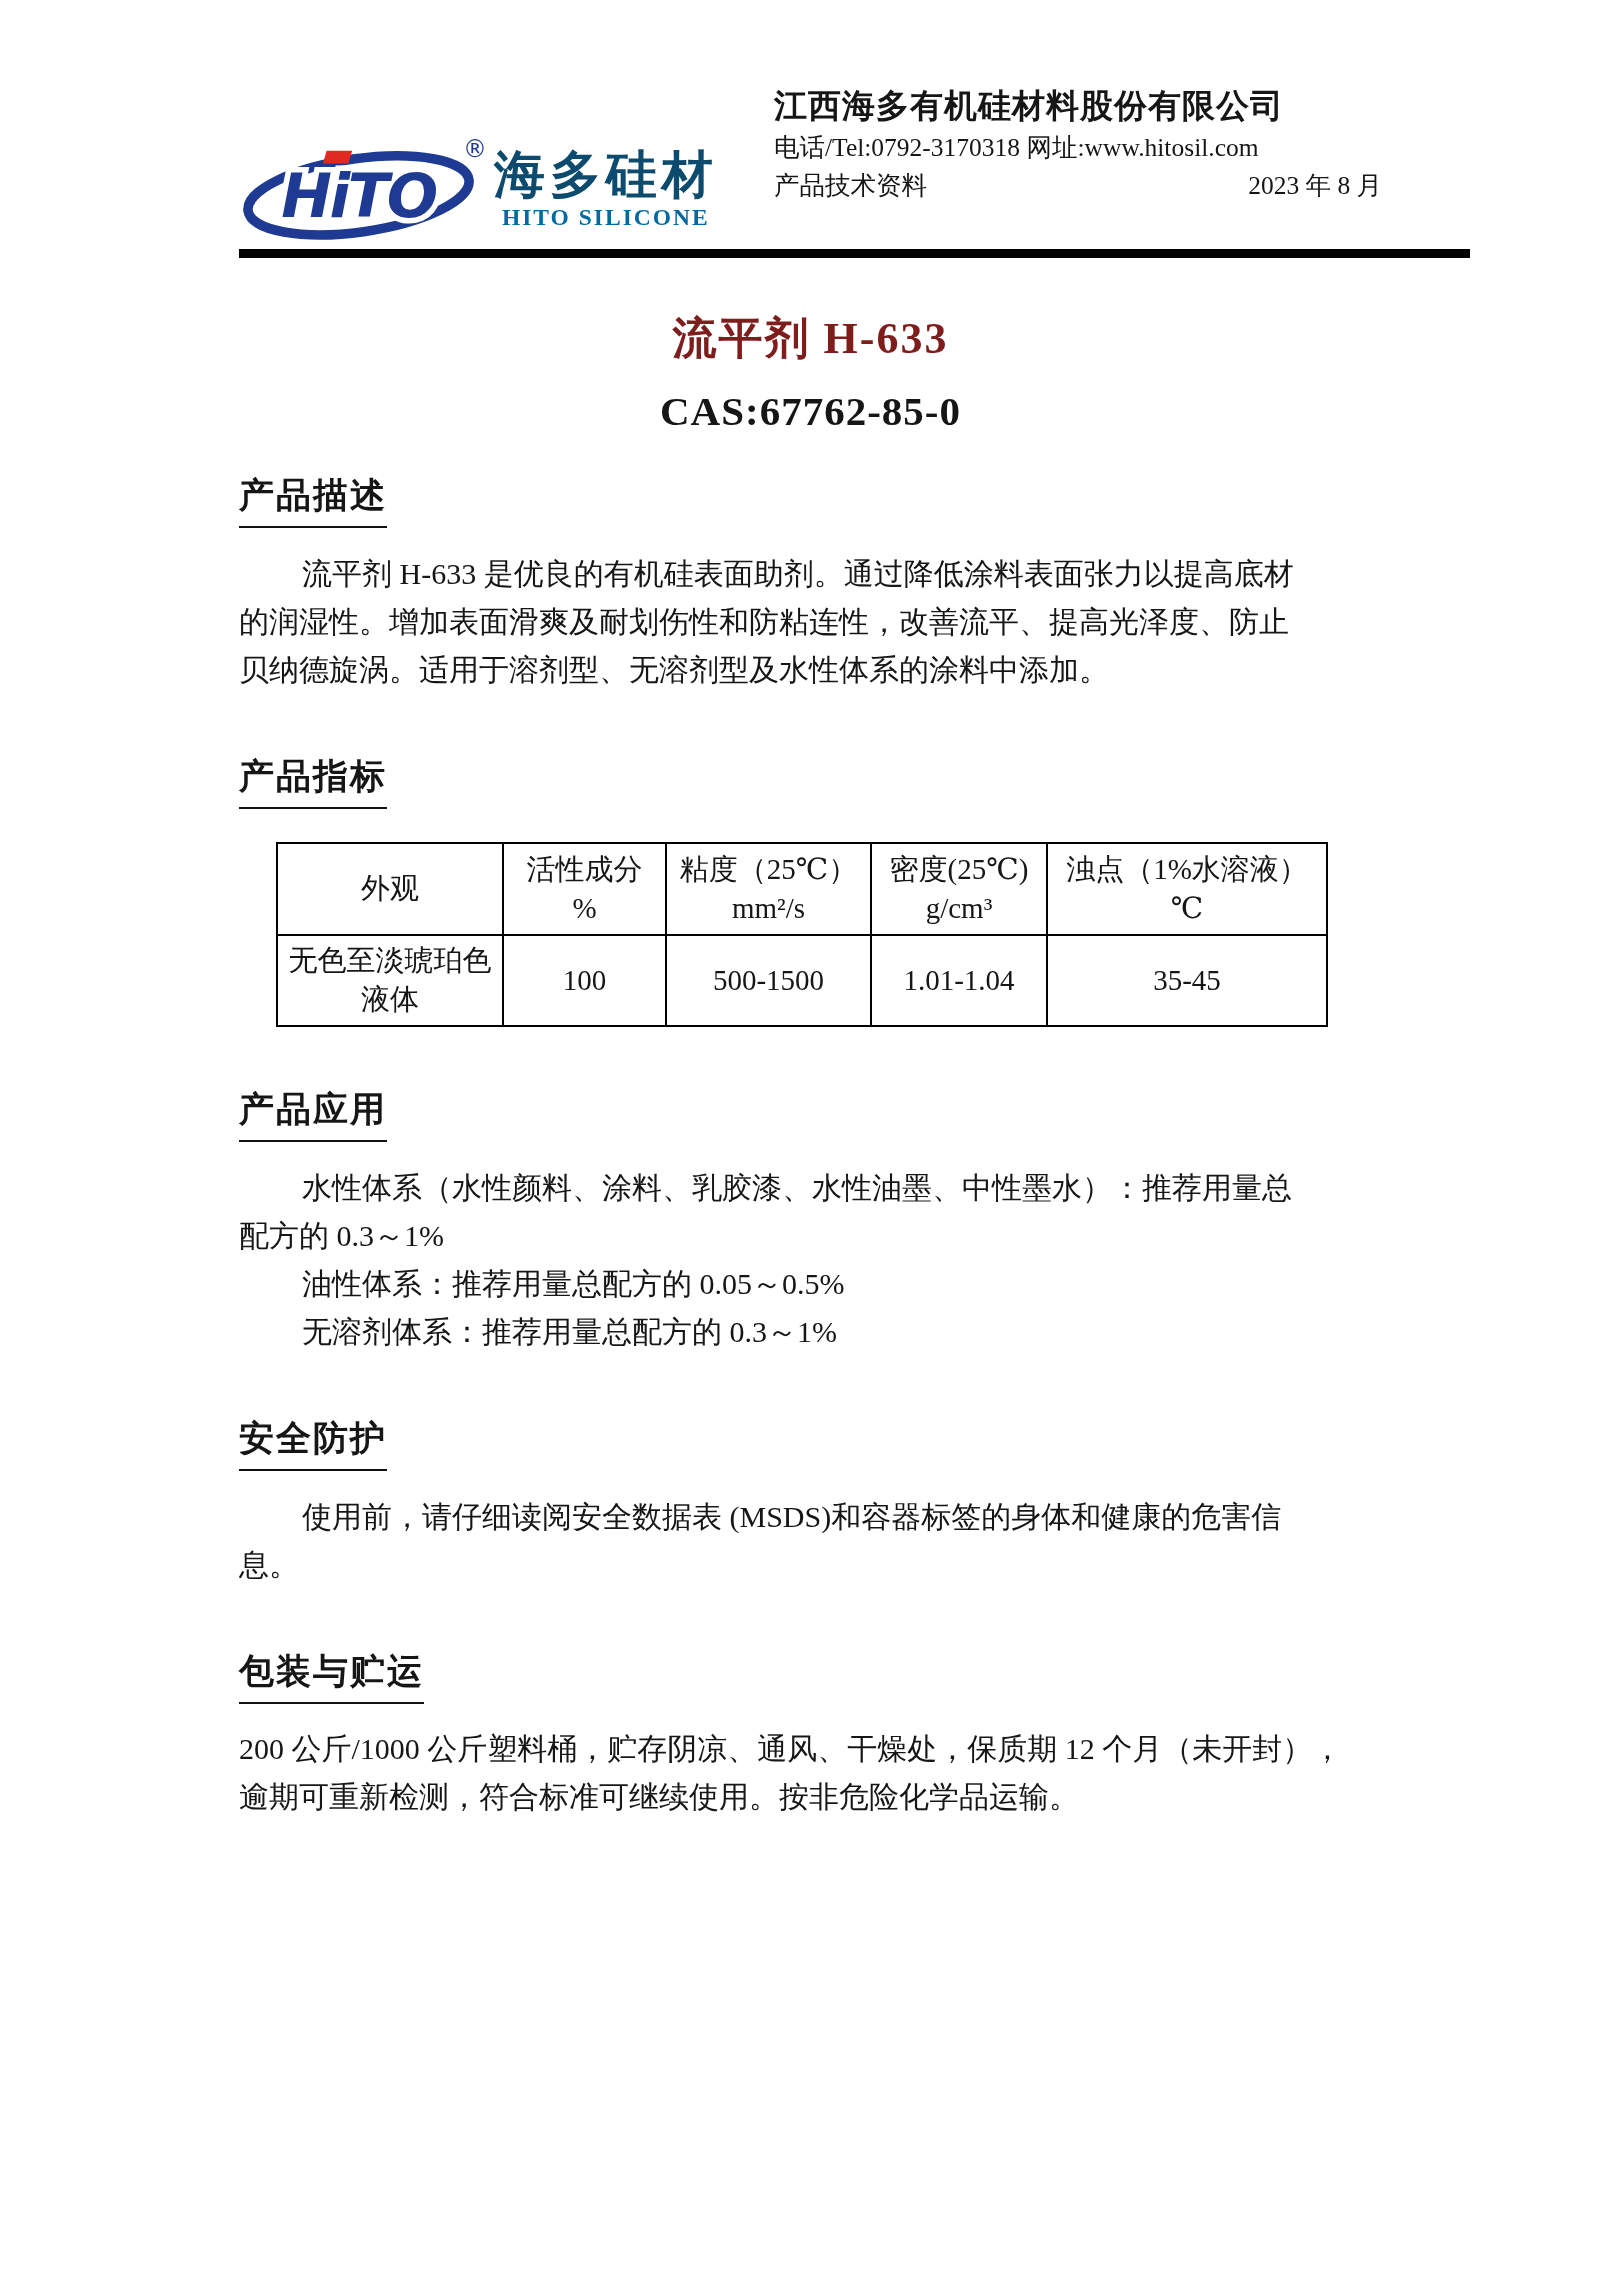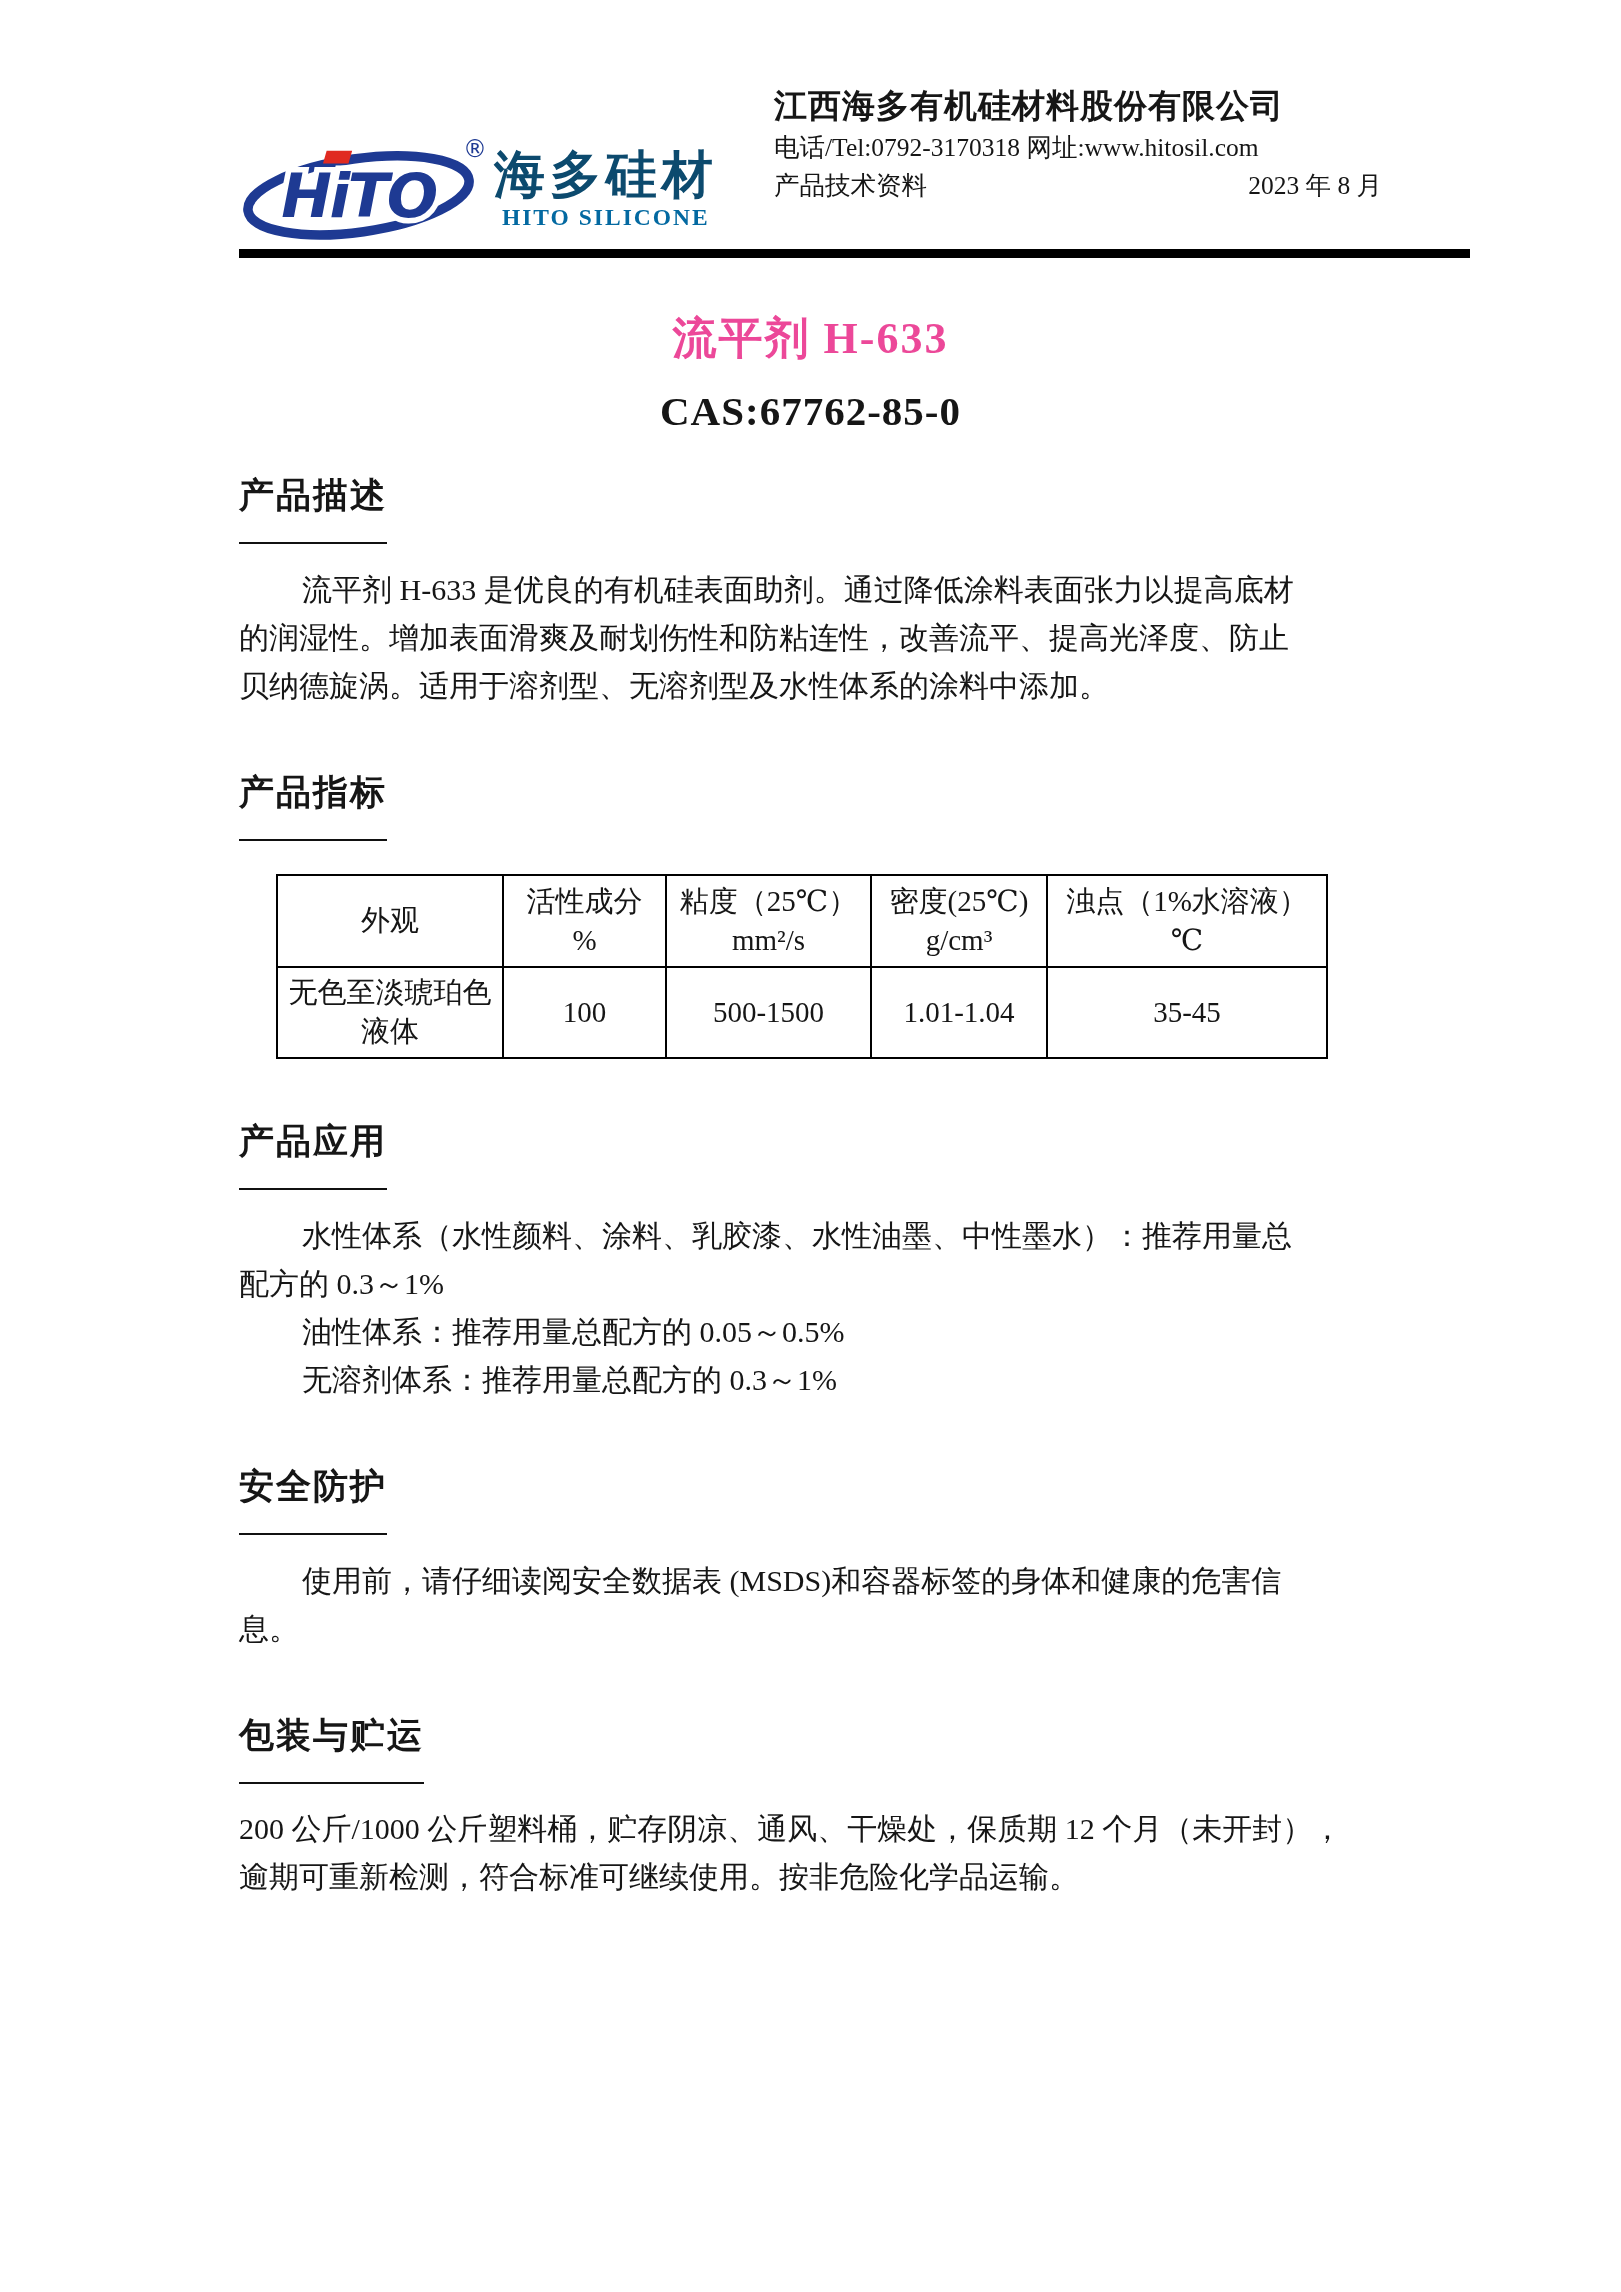--- a/index.html
+++ b/index.html
@@ -25,28 +25,28 @@
   .brand-en { font-size:23.5px; line-height:27.4px; font-weight:600; color:#0369a1; letter-spacing:2px; margin-top:2px; }
 
   .company-block { width:608px; padding-top:2px; }
   .company-name { font-size:33px; font-weight:700; line-height:45px; letter-spacing:1px; }
   .company-line { font-size:25.5px; line-height:37px; }
   .doc-row { display:flex; justify-content:space-between; font-size:25.5px; line-height:39px; }
 
   .header-divider { height:8.8px; background:#000; margin-top:7.8px; margin-right:-88px; }
 
   
-  .product-title { text-align:center; margin-top:51px; font-size:44px; font-weight:600; color:#ec4899; letter-spacing:2px; }
+  .product-title { text-align:center; margin-top:51px; font-size:44px; font-weight:600; color:#7f1d1d; letter-spacing:2px; }
   .cas-line { text-align:center; margin-top:19.6px; font-size:41px; font-weight:600; letter-spacing:1px; }
 
   
   .section { margin-top:59px; }
   .section.first { margin-top:37px; }
   .section-heading { display:inline-block; font-size:35px; font-weight:700; letter-spacing:2px;
-                     padding-bottom:23px; border-bottom:2.9px solid #111; }
+                     padding-bottom:7px; border-bottom:2.9px solid #111; }
   .para { font-size:30px; line-height:48px; margin-top:21.6px; }
   .para .line { white-space:nowrap; }
   .para .ind { text-indent:63px; }
 
   
   .specs-table { border-collapse:collapse; margin:33px 0 0 37px; table-layout:fixed; }
   .specs-table th, .specs-table td {
     border:2.9px solid #000; text-align:center; vertical-align:middle;
     font-size:29px; font-weight:400; padding:5.9px 3.9px;
   }

